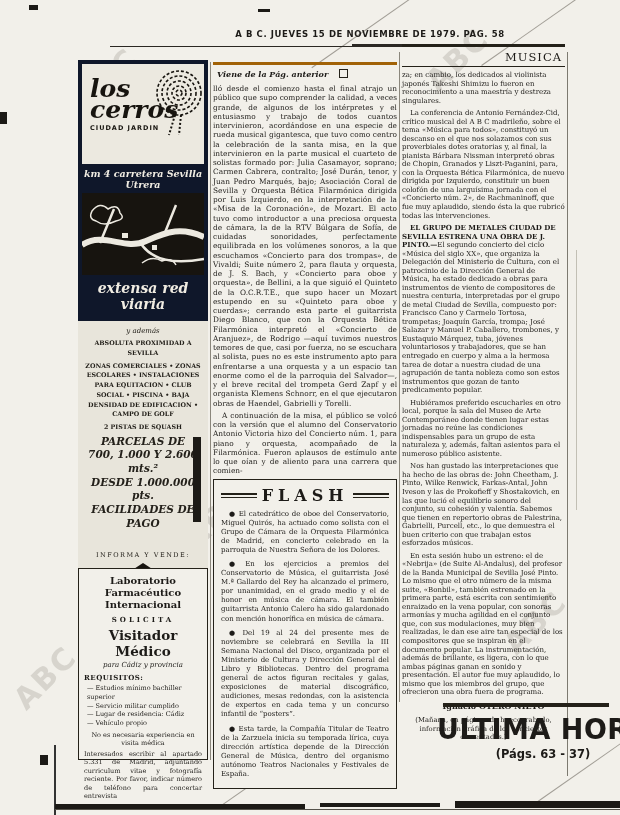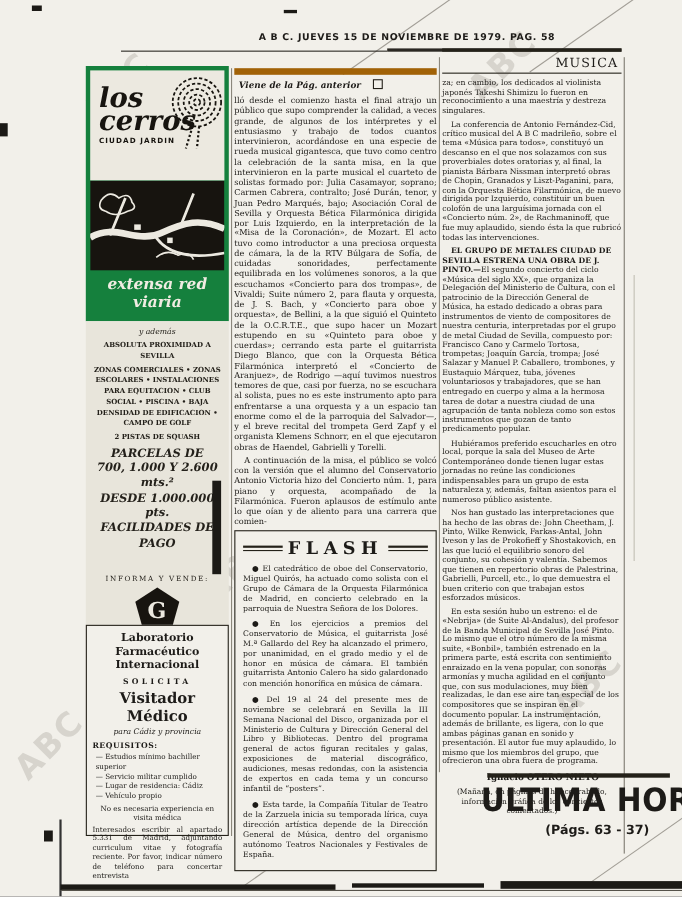--- a/index.html
+++ b/index.html
@@ -10,21 +10,21 @@
       color:rgba(95,90,80,0.18);transform:rotate(-45deg);letter-spacing:2px;z-index:0;}
   .scratch{position:absolute;height:1px;background:rgba(95,90,80,0.55);transform:rotate(-35deg);z-index:0;}
   .mark{position:absolute;background:#1c1a16;z-index:2;}
   .vline{position:absolute;width:1px;background:#8b877c;z-index:1;}
   .rule{position:absolute;background:#2b2823;z-index:1;}
   
   #page-header{position:absolute;top:29px;left:120px;width:500px;text-align:center;z-index:1;
       font-family:"DejaVu Sans",sans-serif;font-size:8.5px;font-weight:bold;letter-spacing:0.6px;}
   
   #cerros{position:absolute;left:78px;top:60px;width:130px;z-index:1;}
-  .cerros-black{background:#15803d;color:#f0ece2;padding:4px 4px 2px;}
+  .cerros-black{background:#0f172a;color:#f0ece2;padding:4px 4px 2px;}
   .cerros-panel{position:relative;background:#ece9e0;color:#17140f;height:100px;overflow:hidden;}
   .cerros-brand{font-style:italic;font-weight:bold;font-size:25px;line-height:0.85;padding:14px 0 0 8px;}
   .cerros-sub{font-family:"DejaVu Sans",sans-serif;font-size:6.5px;letter-spacing:1px;padding:3px 0 0 8px;font-weight:bold;}
   .cerros-tree{position:absolute;right:1px;top:1px;}
   .cerros-km{font-style:italic;font-weight:bold;font-size:9.5px;text-align:center;padding:4px 0 3px;}
   .cerros-slogan{font-style:italic;font-weight:bold;font-size:14px;text-align:center;padding:5px 0 7px;}
   .cerros-light{background:#e8e5db;padding:6px 4px 5px;text-align:center;color:#24211b;}
   .cerros-further{font-style:italic;font-size:7px;}
   .cerros-feat{font-size:6.3px;font-weight:bold;line-height:1.55;margin:3px 0;}
   .cerros-big{font-style:italic;font-weight:bold;font-size:10.5px;line-height:1.3;}
@@ -39,21 +39,21 @@
   .lab-sol{font-size:7px;letter-spacing:3px;margin:4px 0 3px;font-weight:bold;}
   .lab-pos{font-weight:bold;font-size:13.5px;}
   .lab-scope{font-style:italic;font-size:7px;margin:2px 0 4px;}
   .lab-req-label{font-size:7px;font-weight:bold;text-align:left;letter-spacing:0.5px;}
   .lab-req{list-style:none;margin:2px 0;padding:0 0 0 3px;text-align:left;font-size:6.5px;line-height:1.35;}
   .lab-note{font-size:6.5px;margin:3px 0;}
   .lab-contact{font-size:6.5px;text-align:justify;line-height:1.3;}
   
   #midcol{position:absolute;left:213px;top:62px;width:184px;height:698px;display:flex;
       flex-direction:column;z-index:1;}
-  .cont-line{border-top:6px solid #a16207;padding:4px 0 5px 4px;font-size:8px;font-style:italic;font-weight:bold;}
+  .cont-line{border-top:3px solid #a16207;padding:4px 0 5px 4px;font-size:8px;font-style:italic;font-weight:bold;}
   .checkbox{display:inline-block;width:7px;height:7px;border:1px solid #242119;margin-left:8px;vertical-align:-1px;}
   .body-text{font-size:7.4px;line-height:1.25;text-align:justify;}
   .body-text p{margin:0 0 3px;text-indent:9px;}
   
   #flash{margin-top:auto;border:1.5px solid #242119;padding:5px 7px 9px;background:#f2f0ea;}
   .flash-head{display:flex;align-items:center;gap:5px;margin:1px 0 2px;}
   .flash-line{flex:1;height:2px;border-top:2.5px solid #242119;border-bottom:1px solid #242119;}
   .flash-title{font-weight:bold;font-size:16px;letter-spacing:5px;}
   .flash-item{font-size:7px;line-height:1.3;text-align:justify;margin-top:5px;}
   .bullet{font-size:7px;margin:0 3px 0 8px;}
@@ -126,20 +126,21 @@
             <circle cx="34" cy="28" r="12"></circle>
             <circle cx="34" cy="28" r="7"></circle>
             <circle cx="34" cy="28" r="3"></circle>
           </g>
           <g stroke="#17140f" stroke-width="2" stroke-dasharray="2 2">
             <line x1="30" y1="50" x2="24" y2="70"></line>
             <line x1="36" y1="50" x2="34" y2="70"></line>
           </g>
         </svg>
       </div>
+      <div class="cerros-km">km 4 carretera Sevilla Utrera</div>
       <svg width="122" height="82" viewBox="0 0 122 82" style="display:block">
         <rect width="122" height="82" fill="#17140f"></rect>
         <path d="M0,52 C22,38 42,58 64,48 S100,34 122,44" fill="none" stroke="#ece9e0" stroke-width="6"></path>
         <path d="M18,50 L32,16 M58,49 C68,66 90,72 122,66 M82,42 L94,12" fill="none" stroke="#ece9e0" stroke-width="2.5"></path>
         <path d="M10,18 q8,-10 16,-2 q10,-6 12,4 q6,6 -4,8 q-12,6 -20,0 q-8,-2 -4,-10z" fill="none" stroke="#ece9e0" stroke-width="1.5"></path>
         <path d="M60,70 q10,-8 20,-2 q10,-4 14,4" fill="none" stroke="#ece9e0" stroke-width="1.5"></path>
         <rect x="40" y="40" width="6" height="5" fill="#ece9e0"></rect>
         <rect x="70" y="52" width="5" height="5" fill="#ece9e0"></rect>
         <rect x="100" y="36" width="6" height="4" fill="#ece9e0"></rect>
       </svg>

